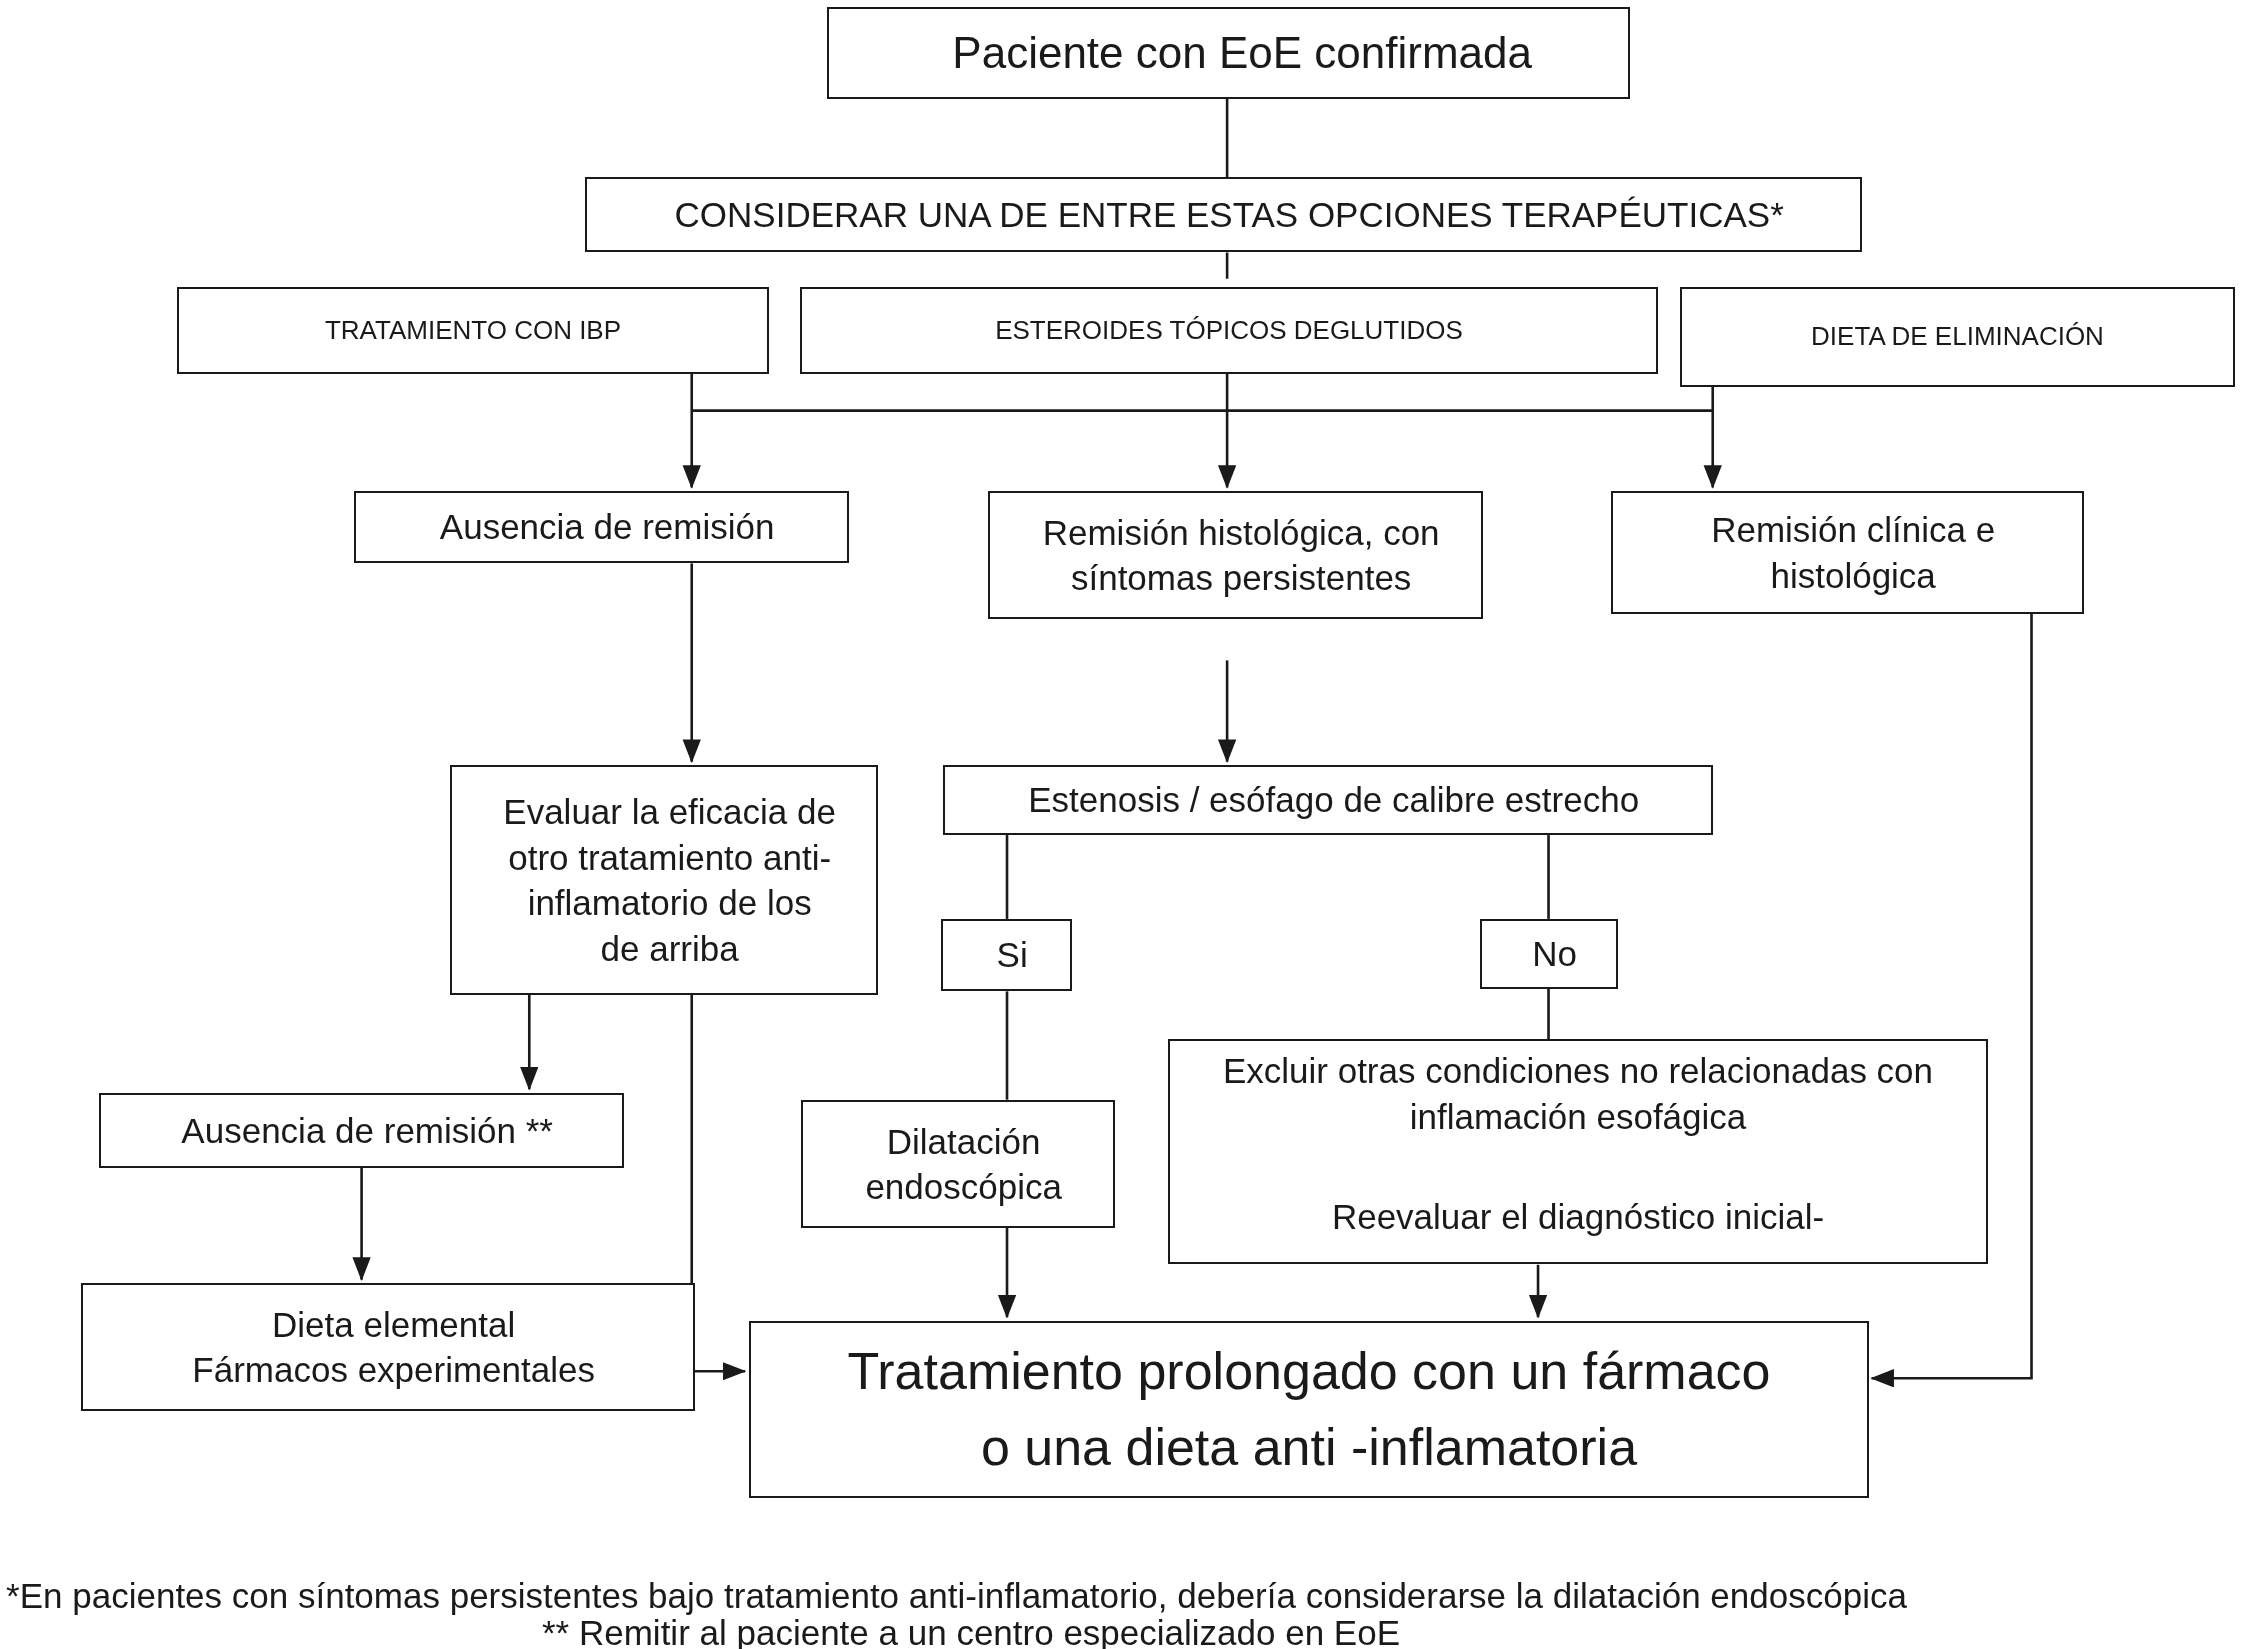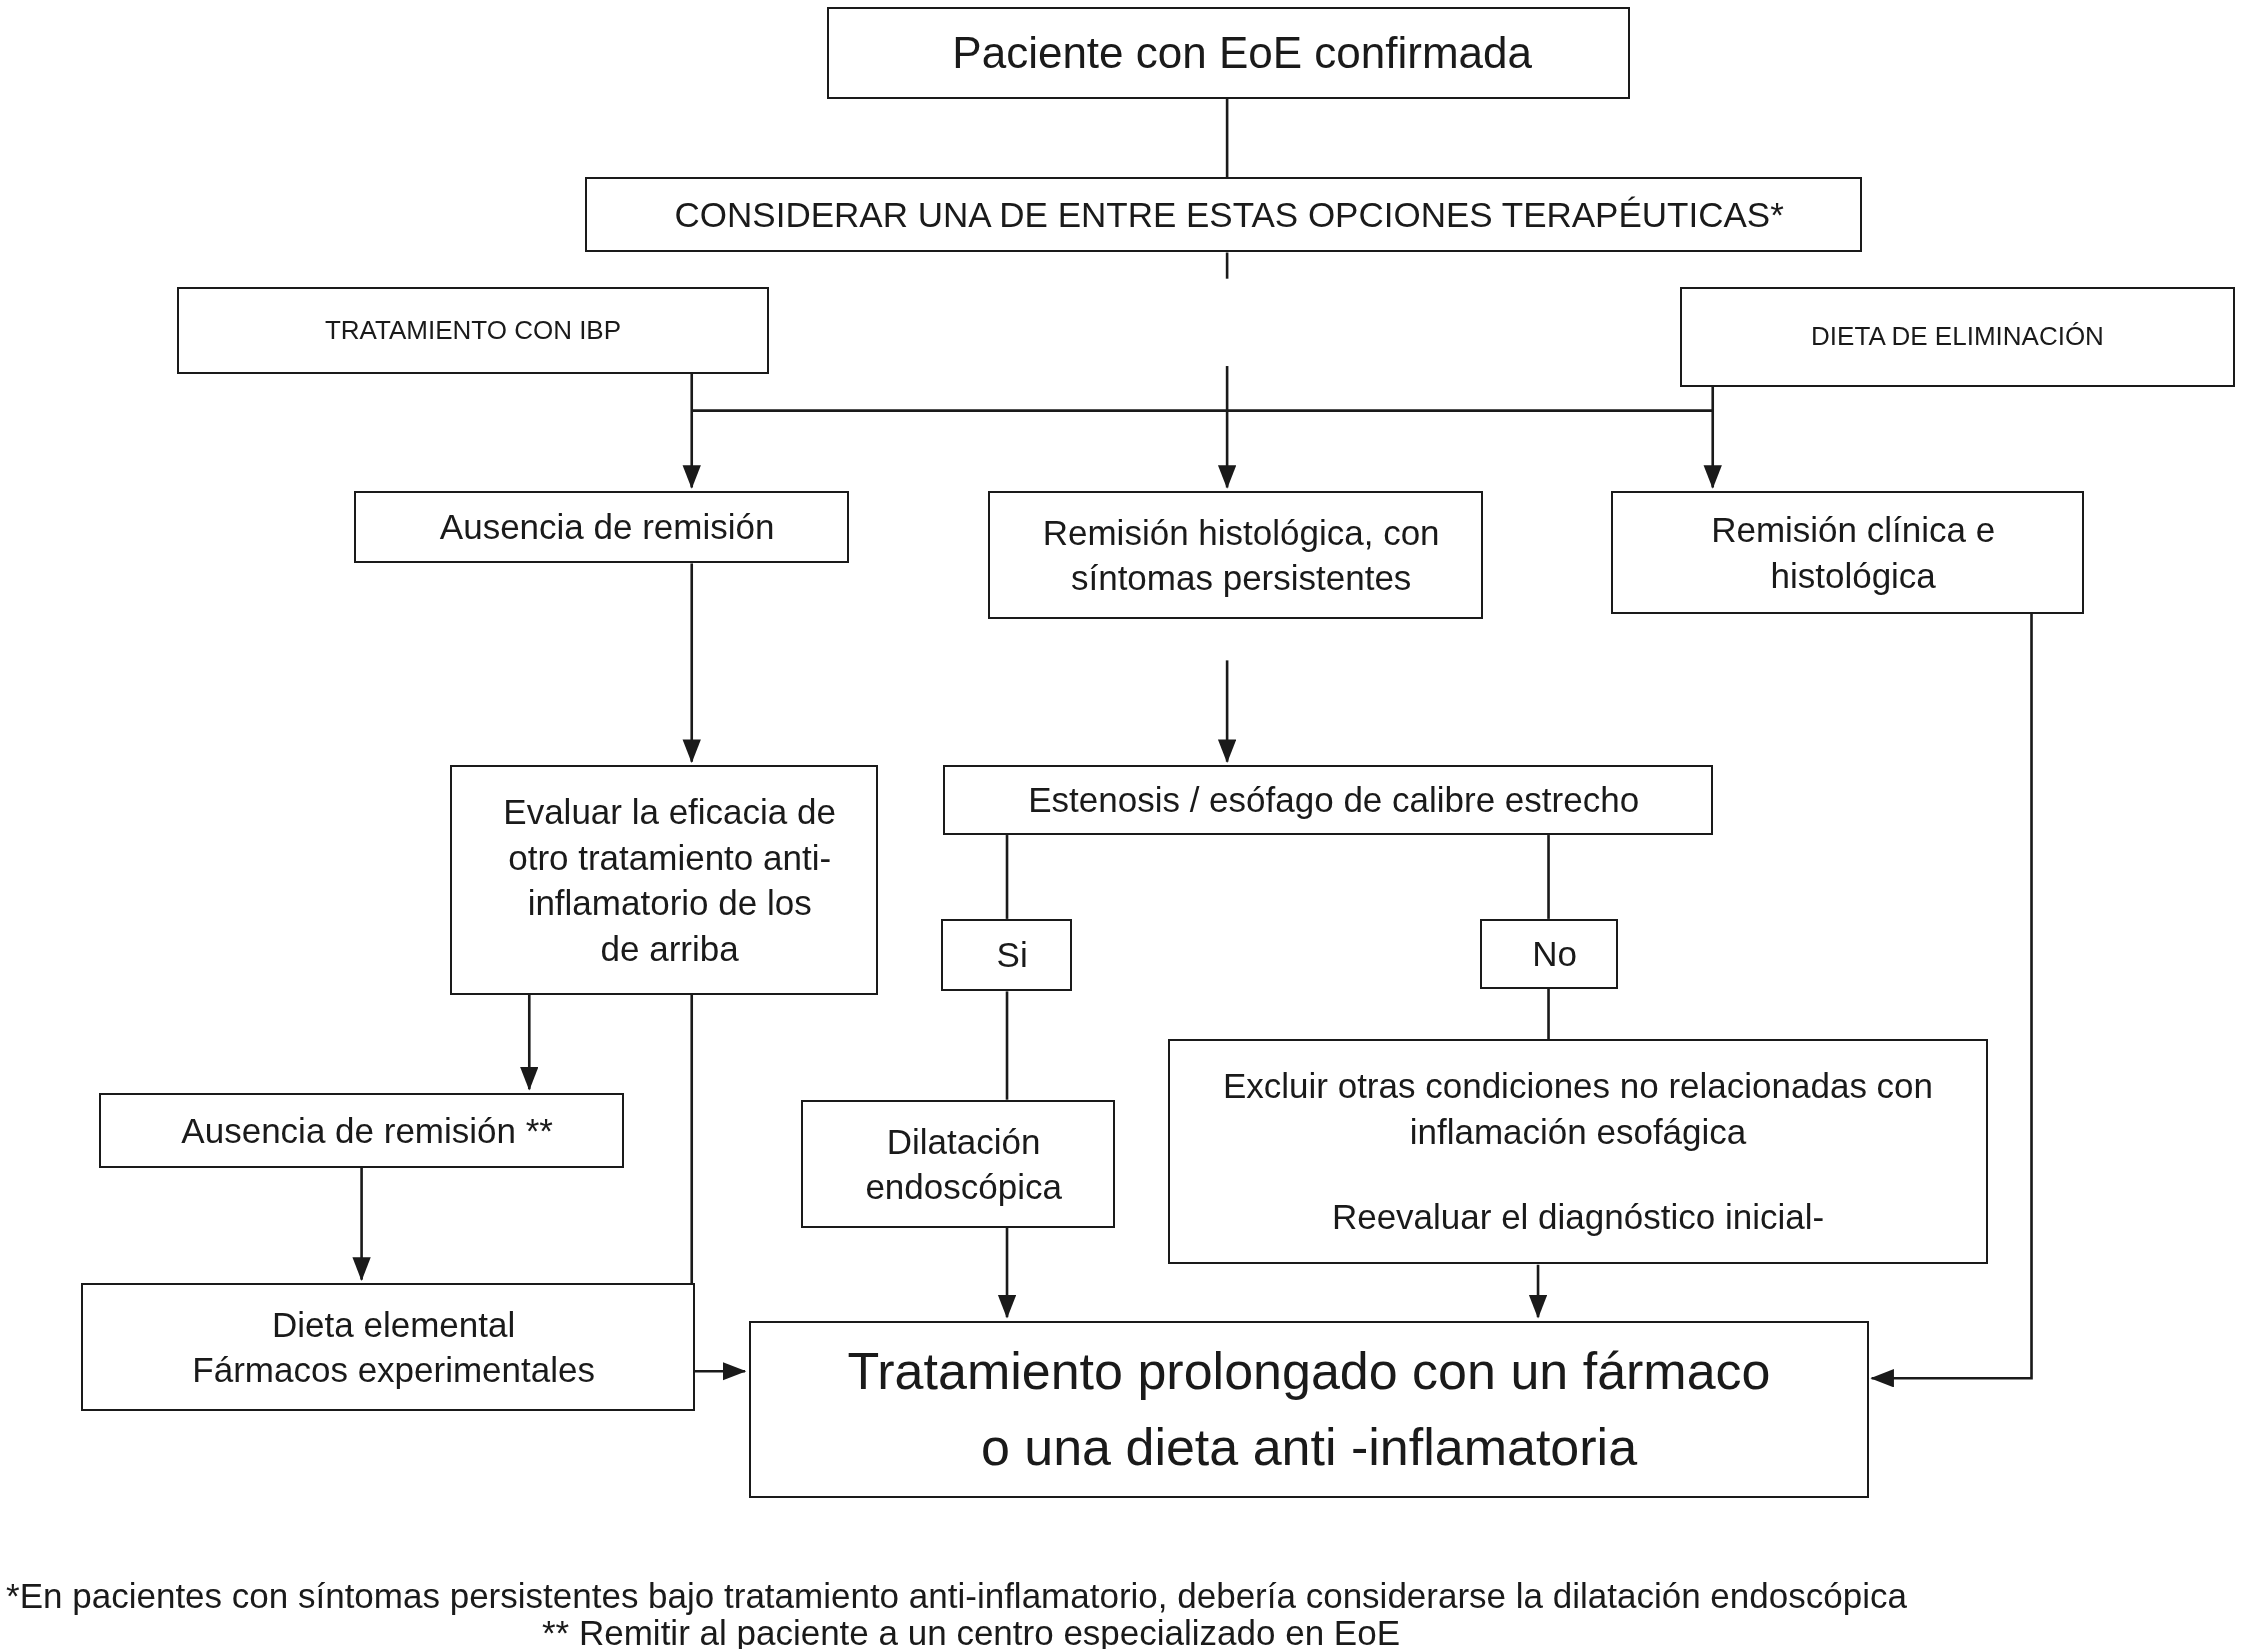--- a/index.html
+++ b/index.html
@@ -39,21 +39,21 @@
     text-align:center;
     line-height:1.3;
     padding:3.5px 8.7px;
   }
   .fs50{font-size:44px;padding-left:36px;}
   .fs46{font-size:52px;gap:8px;}
   .fs44{font-size:26px;margin-top:8px;}
   .fs40{font-size:35px;padding-left:20px;}
   .box-exclude{
     justify-content:space-between;
-    padding:22px 14px 23px 14px;
+    padding:7px 14px 23px 14px;
   }
   .footnote{
     position:absolute;
     font-size:35px;
     white-space:nowrap;
     line-height:1.1;
   }
 </style>
 </head>
 <body>
@@ -105,20 +105,23 @@
   </div>
 
   <div class="box fs40" style="left:585px;top:177px;width:1277px;height:75px">
     <span>CONSIDERAR UNA DE ENTRE ESTAS OPCIONES TERAPÉUTICAS*</span>
   </div>
 
   <div class="box fs44" style="left:177px;top:279px;width:592px;height:87px">
     <span>TRATAMIENTO CON IBP</span>
   </div>
 
+  <div class="box fs44" style="left:800px;top:279px;width:858px;height:87px">
+    <span>ESTEROIDES TÓPICOS DEGLUTIDOS</span>
+  </div>
 
   <div class="box fs44" style="left:1680px;top:279px;width:555px;height:100px">
     <span>DIETA DE ELIMINACIÓN</span>
   </div>
 
   <div class="box fs40" style="left:354px;top:491px;width:495px;height:72px">
     <span>Ausencia de remisión</span>
   </div>
 
   <div class="box fs40" style="left:988px;top:491px;width:495px;height:128px">

